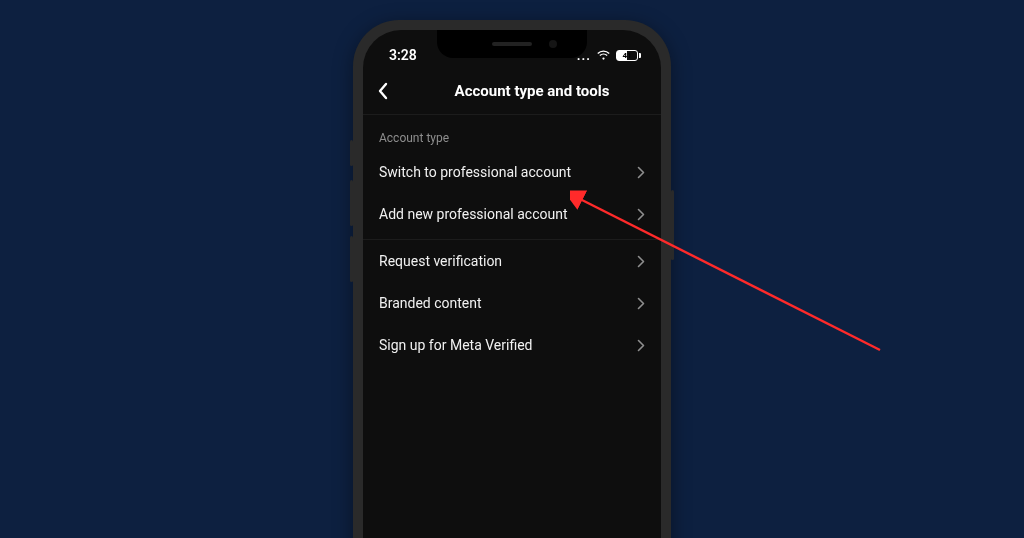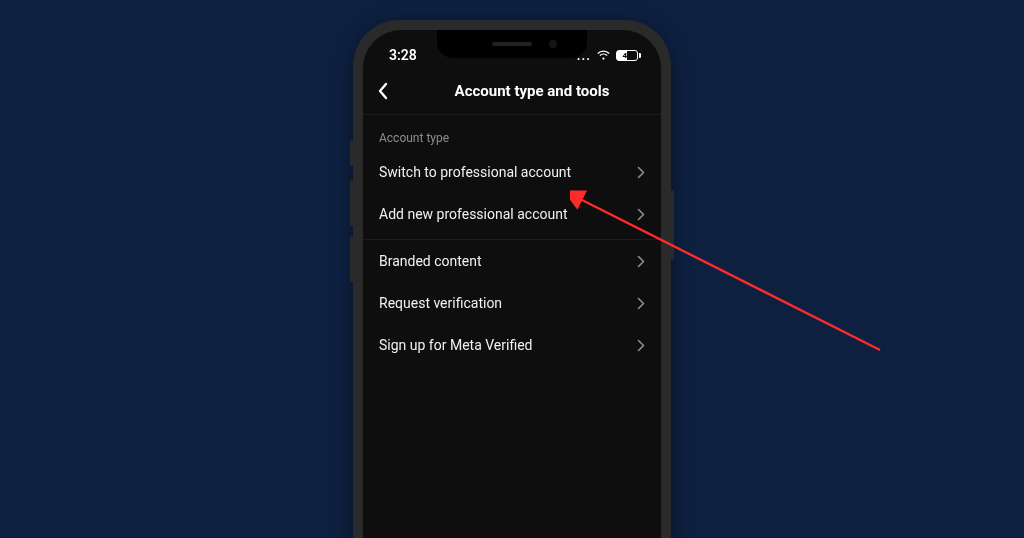--- a/index.html
+++ b/index.html
@@ -234,30 +234,30 @@
         <svg width="8" height="13" viewBox="0 0 8 13">
             <path d="M1.5 1.5l5 5-5 5" stroke="#8e8e8e" stroke-width="1.6" fill="none" stroke-linecap="round" stroke-linejoin="round"></path>
           </svg>
       </span>
     </div>
 
     <div class="section-divider"></div>
 
 
     <div class="row">
+      <span class="label">Request verification</span>
+      <span class="chevron">
+        <svg width="8" height="13" viewBox="0 0 8 13">
+            <path d="M1.5 1.5l5 5-5 5" stroke="#8e8e8e" stroke-width="1.6" fill="none" stroke-linecap="round" stroke-linejoin="round"></path>
+          </svg>
+      </span>
+    </div>
+
+    <div class="row">
       <span class="label">Branded content</span>
-      <span class="chevron">
-        <svg width="8" height="13" viewBox="0 0 8 13">
-            <path d="M1.5 1.5l5 5-5 5" stroke="#8e8e8e" stroke-width="1.6" fill="none" stroke-linecap="round" stroke-linejoin="round"></path>
-          </svg>
-      </span>
-    </div>
-
-    <div class="row">
-      <span class="label">Request verification</span>
       <span class="chevron">
         <svg width="8" height="13" viewBox="0 0 8 13">
             <path d="M1.5 1.5l5 5-5 5" stroke="#8e8e8e" stroke-width="1.6" fill="none" stroke-linecap="round" stroke-linejoin="round"></path>
           </svg>
       </span>
     </div>
 
     <div class="row">
       <span class="label">Sign up for Meta Verified</span>
       <span class="chevron">

